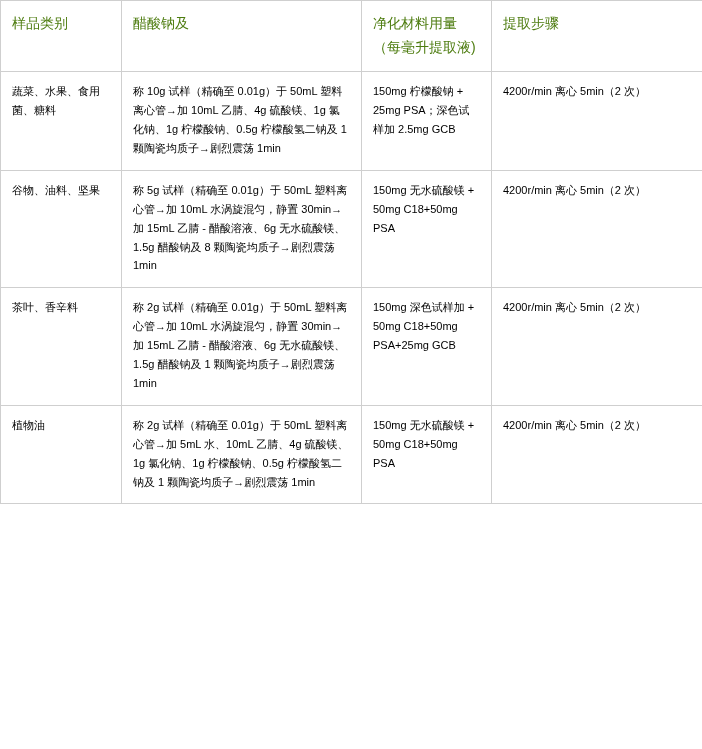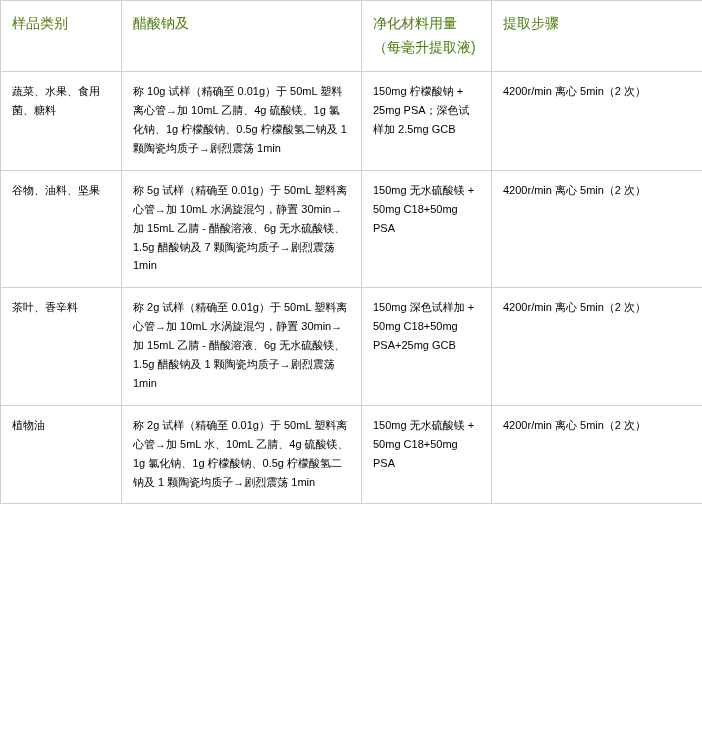--- a/index.html
+++ b/index.html
@@ -91,21 +91,21 @@
           </td>
         <td>
             <span class="cell-text">4200r/min 离心 5min（2 次）</span>
           </td>
       </tr>
       <tr>
         <td>
             <span class="cell-text">谷物、油料、坚果</span>
           </td>
         <td>
-            <span class="cell-text">称 5g 试样（精确至 0.01g）于 50mL 塑料离心管→加 10mL 水涡旋混匀，静置 30min→加 15mL 乙腈 - 醋酸溶液、6g 无水硫酸镁、1.5g 醋酸钠及 7 颗陶瓷均质子→剧烈震荡 1min</span>
+            <span class="cell-text">称 5g 试样（精确至 0.01g）于 50mL 塑料离心管→加 10mL 水涡旋混匀，静置 30min→加 15mL 乙腈 - 醋酸溶液、6g 无水硫酸镁、1.5g 醋酸钠及 8 颗陶瓷均质子→剧烈震荡 1min</span>
           </td>
         <td>
             <span class="cell-text">150mg 无水硫酸镁 + 50mg C18+50mg PSA</span>
           </td>
         <td>
             <span class="cell-text">4200r/min 离心 5min（2 次）</span>
           </td>
       </tr>
       <tr>
         <td>

